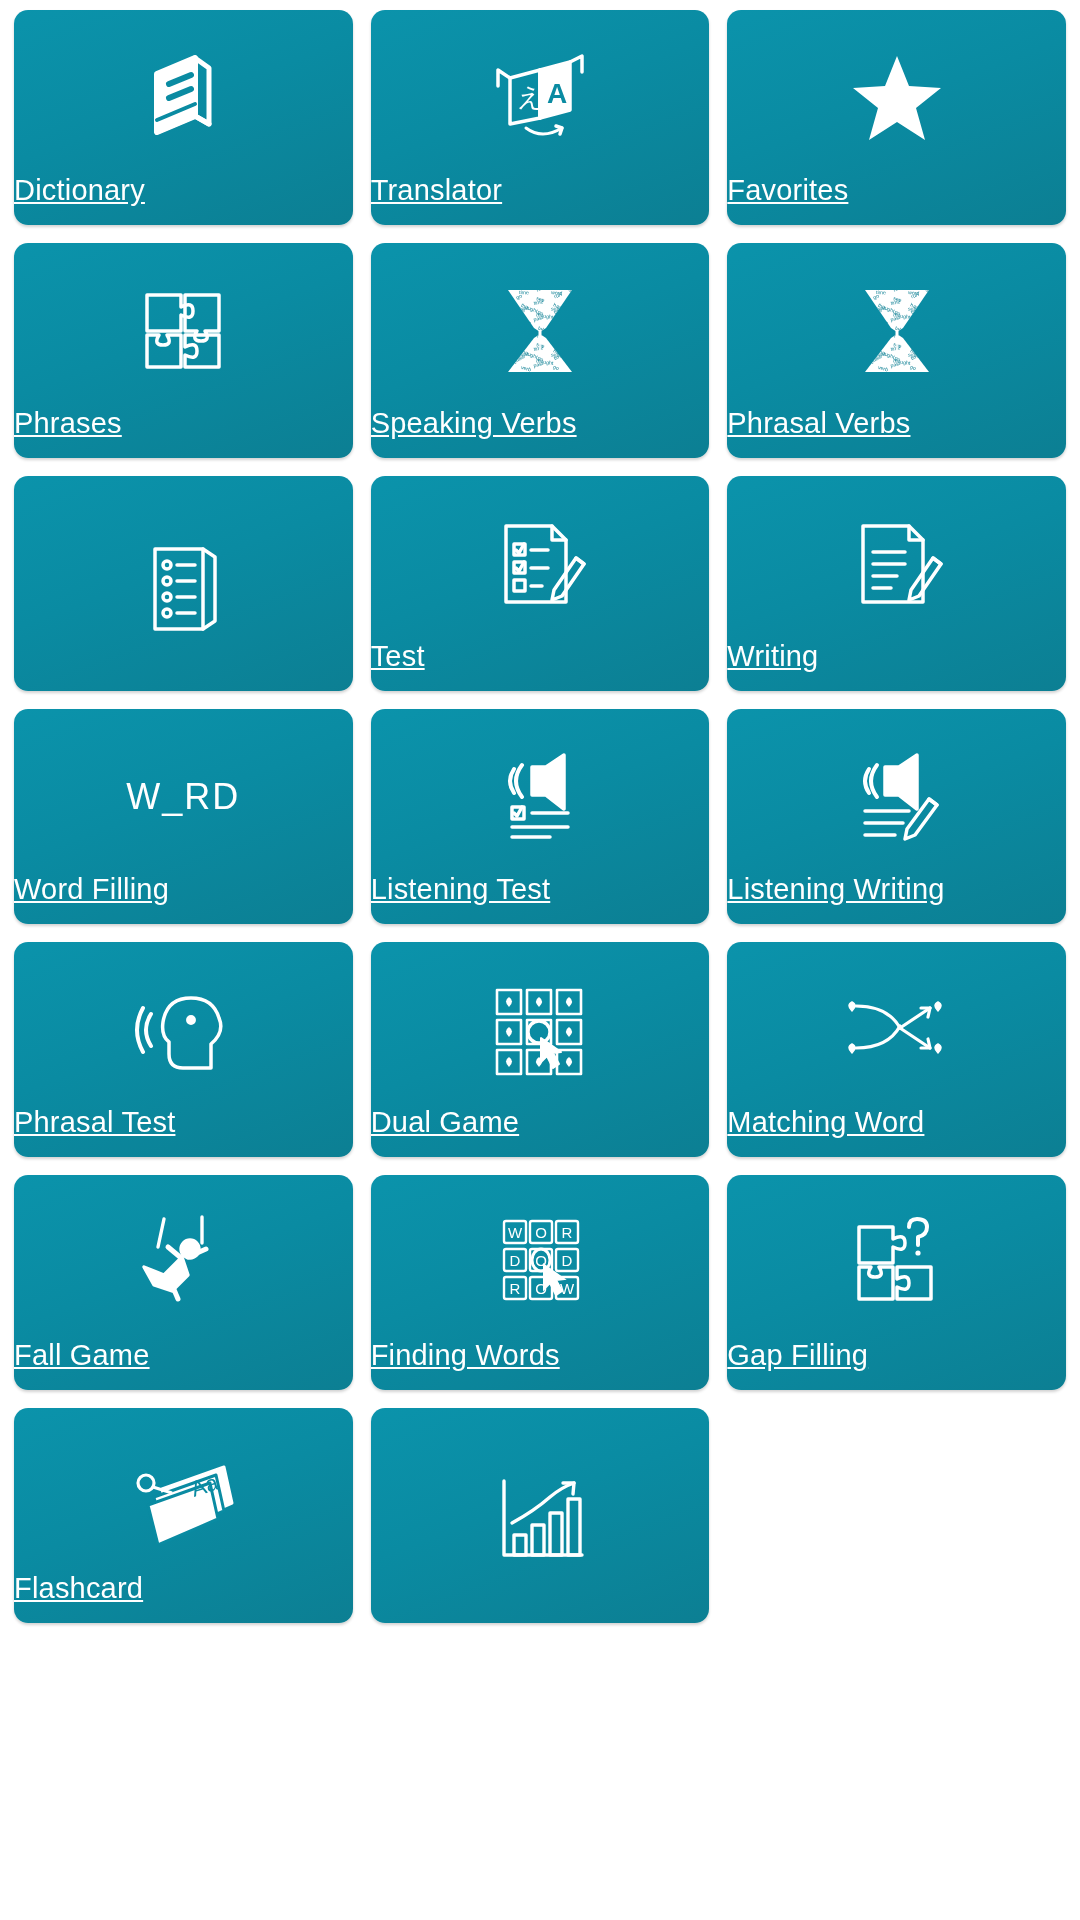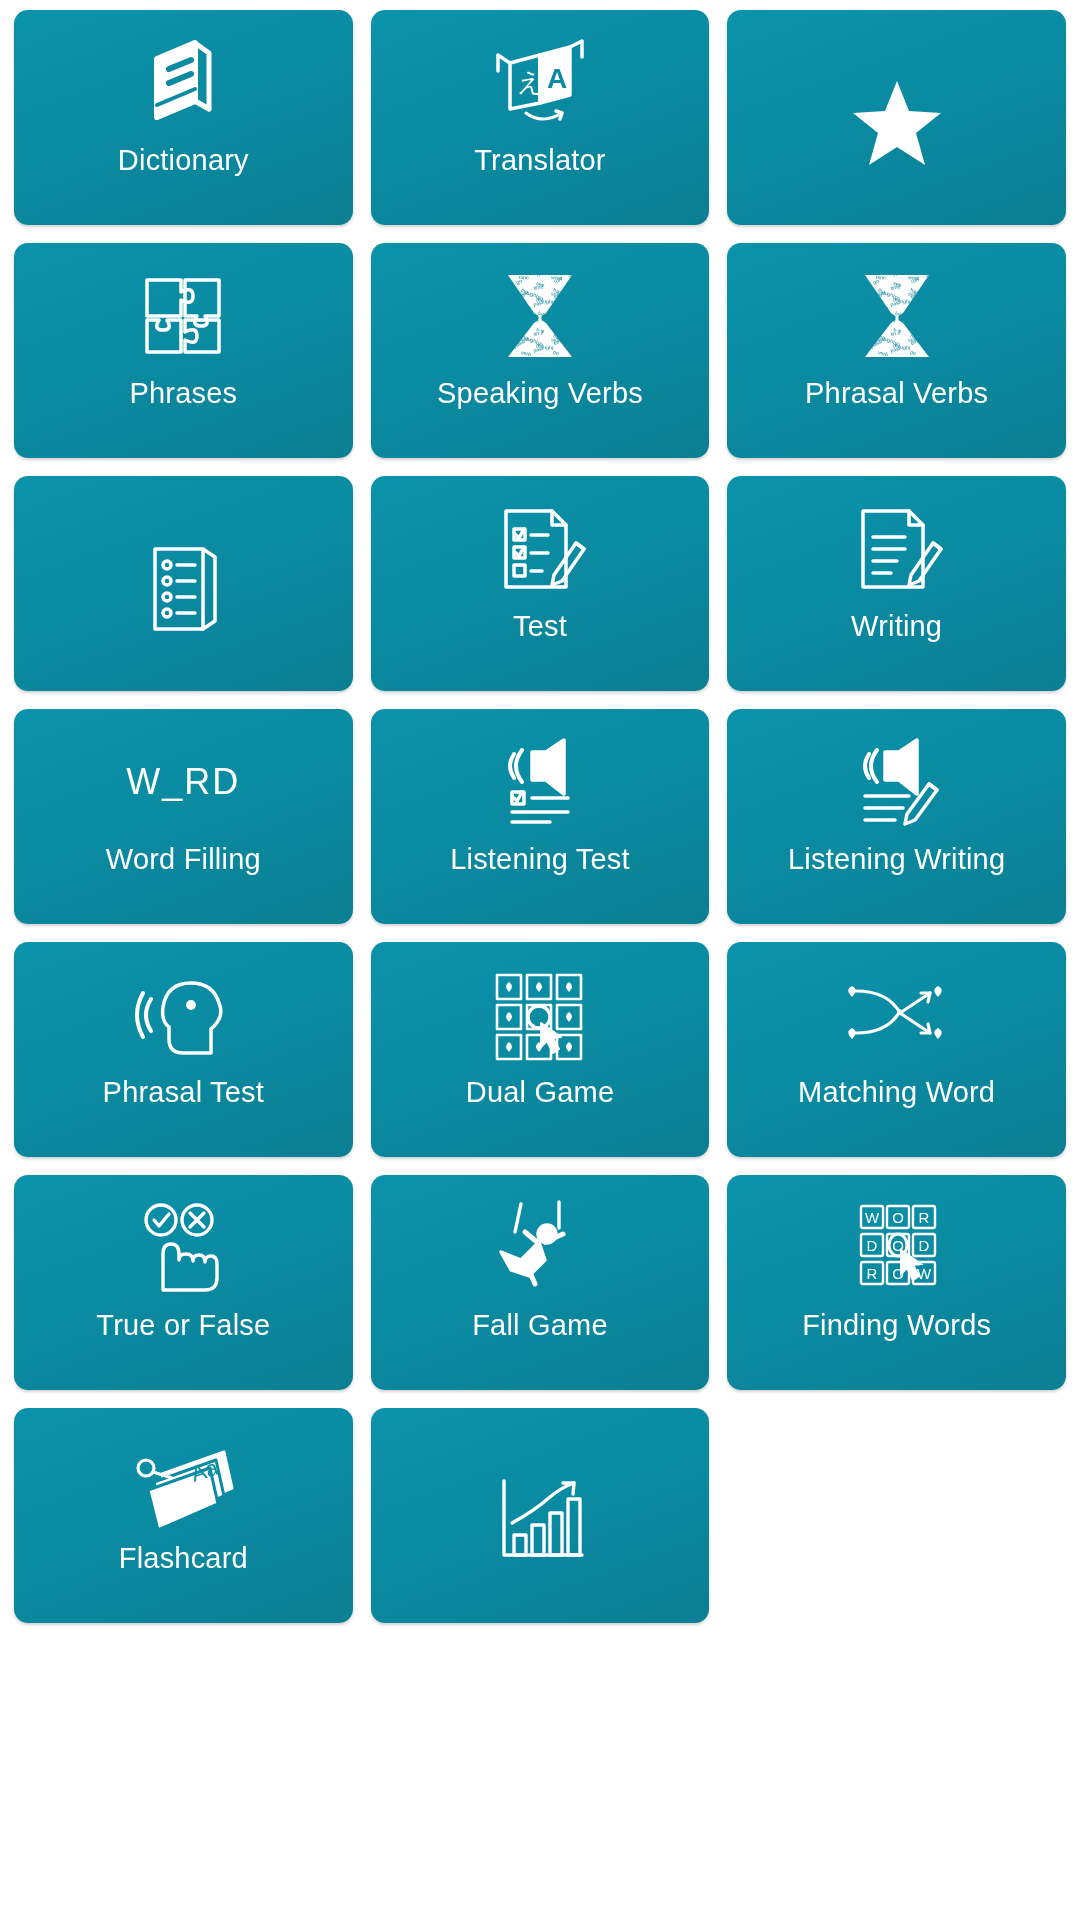--- a/index.html
+++ b/index.html
@@ -27,25 +27,26 @@
     overflow:hidden;
   }
   .icon-wrap {
     flex:1 1 auto;
     width:100%;
     display:flex; align-items:center; justify-content:center;
     padding-top:10px;
   }
   .icon-wrap svg { display:block; }
   .cap {
-    width:100%; text-align:center;
+    width:100%; text-align:left;
     color:#ffffff; font-size:29px; line-height:1;
     letter-spacing:.2px;
-    padding-bottom:50px;
+    padding-bottom:20px;
     white-space:nowrap;
+    text-decoration:underline;
   }
   .txt-icon {
     color:#fff; font-size:36px; letter-spacing:2px;text-align:center;
   }
   .hg-word { font-size:5.2px; fill:#0c7f93; font-family:"Liberation Sans",sans-serif; }
 </style>
 </head>
 <body>
 
 <div id="grid">
@@ -77,20 +78,21 @@
 </svg>
       </div>
       <div class="cap">Translator</div>
     </div>
     <div class="card">
       <div class="icon-wrap">
         <svg width="100" height="100" viewBox="0 0 100 100">
   <path d="M50 8 L62 38 L94 40 L69 60 L78 92 L50 74 L22 92 L31 60 L6 40 L38 38 Z" fill="#fff"></path>
 </svg>
       </div>
+      <div class="cap">Favorites</div>
     </div>
     <div class="card">
       <div class="icon-wrap">
         <svg width="100" height="100" viewBox="0 0 100 100" fill="none" stroke="#fff" stroke-width="3.5" stroke-linejoin="round">
   <path d="M14 14 L48 14 L48 26 Q60 20 60 30 Q60 40 48 34 L48 50 L14 50 Z"></path>
   <path d="M52 14 L86 14 L86 50 L72 50 Q78 60 68 60 Q58 60 64 50 L52 50 Z"></path>
   <path d="M14 54 L26 54 Q20 64 30 64 Q40 64 34 54 L48 54 L48 86 L14 86 Z"></path>
   <path d="M52 54 L86 54 L86 86 L52 86 L52 74 Q64 80 64 70 Q64 60 52 66 Z"></path>
 </svg>
       </div>
@@ -415,35 +417,20 @@
     <path d="M10 54 q6 3 0 9 q-6 -6 0 -9"></path>
     <path d="M96 12 q6 3 0 9 q-6 -6 0 -9"></path>
     <path d="M96 54 q6 3 0 9 q-6 -6 0 -9"></path>
   </g>
 </svg>
       </div>
       <div class="cap">Matching Word</div>
     </div>
     <div class="card">
       <div class="icon-wrap">
-        <svg width="100" height="100" viewBox="0 0 100 100" fill="none" stroke="#fff" stroke-width="3.4" stroke-linejoin="round" stroke-linecap="round">
-  <circle cx="28" cy="22" r="15"></circle>
-  <path d="M21 22 L26 28 L36 16"></path>
-  <circle cx="64" cy="22" r="15"></circle>
-  <path d="M57 15 L71 29 M71 15 L57 29"></path>
-  <path d="M30 92 L30 56 Q30 46 38 46 Q46 46 46 56 L46 62
-           Q46 56 53 56 Q60 56 60 63
-           Q60 57 66 57 Q72 57 72 64
-           Q72 58 78 58 Q84 58 84 66 L84 80 Q84 92 72 92 Z"></path>
-</svg>
-      </div>
-      <div class="cap">True or False</div>
-    </div>
-    <div class="card">
-      <div class="icon-wrap">
         <svg width="110" height="100" viewBox="0 0 110 100" fill="none" stroke="#fff" stroke-width="3.4" stroke-linejoin="round" stroke-linecap="round">
   <path d="M36 6 L30 34"></path>
   <path d="M74 4 L74 30"></path>
   <circle cx="62" cy="36" r="9" fill="#fff"></circle>
   <path d="M54 44 L36 62 L16 54 L26 72 L44 78 L60 62 Z" fill="#fff" stroke="#fff"></path>
   <path d="M60 44 L78 36" stroke-width="5"></path>
   <path d="M52 44 L40 34" stroke-width="5"></path>
   <path d="M44 72 L50 86" stroke-width="5"></path>
 </svg>
       </div>
@@ -473,20 +460,32 @@
             <text x="77" y="81">W</text>
   </g>
   <ellipse cx="51" cy="47" rx="9" ry="11" fill="none" stroke="#fff" stroke-width="3"></ellipse>
   <path d="M54 52 L54 76 L60 70 L66 82 L72 78 L66 67 L74 66 Z" fill="#fff" stroke="#fff" stroke-width="2"></path>
 </svg>
       </div>
       <div class="cap">Finding Words</div>
     </div>
     <div class="card">
       <div class="icon-wrap">
+        <svg width="100" height="100" viewBox="0 0 100 100" fill="none" stroke="#fff" stroke-width="3.5" stroke-linejoin="round" stroke-linecap="round">
+  <path d="M12 14 L46 14 L46 26 Q58 20 58 30 Q58 40 46 34 L46 50 L12 50 Z"></path>
+  <path d="M12 54 L24 54 Q18 64 28 64 Q38 64 32 54 L46 54 L46 86 L12 86 Z"></path>
+  <path d="M50 54 L84 54 L84 86 L50 86 L50 74 Q62 80 62 70 Q62 60 50 66 Z"></path>
+  <path d="M62 14 Q62 6 70 6 Q80 6 80 14 Q80 22 71 24 L71 32" stroke-width="4"></path>
+  <circle cx="71" cy="40" r="2.6" fill="#fff" stroke="none"></circle>
+</svg>
+      </div>
+      <div class="cap">Gap Filling</div>
+    </div>
+    <div class="card">
+      <div class="icon-wrap">
         <svg width="110" height="95" viewBox="0 0 110 95" fill="none" stroke="#fff" stroke-width="3">
   <path d="M34 40 L96 18 L104 54 L44 80 Z" fill="#fff" stroke="#fff" stroke-linejoin="round"></path>
   <path d="M26 48 L88 26 L96 62 L36 88 Z" fill="#fff" stroke="#0a8ba2" stroke-linejoin="round"></path>
   <path d="M20 56 L82 34 L90 70 L30 96 Z" fill="#fff" stroke="#0a8ba2" stroke-linejoin="round"></path>
   <circle cx="18" cy="34" r="8" fill="none" stroke="#fff" stroke-width="3.2"></circle>
   <path d="M25 38 L44 44" stroke="#fff" stroke-width="3.2"></path>
   <text x="66" y="48" font-size="22" fill="#0a8ba2" stroke="none" font-family="'Liberation Sans',sans-serif" transform="rotate(-18 66 48)">Aa</text>
 </svg>
       </div>
       <div class="cap">Flashcard</div>

